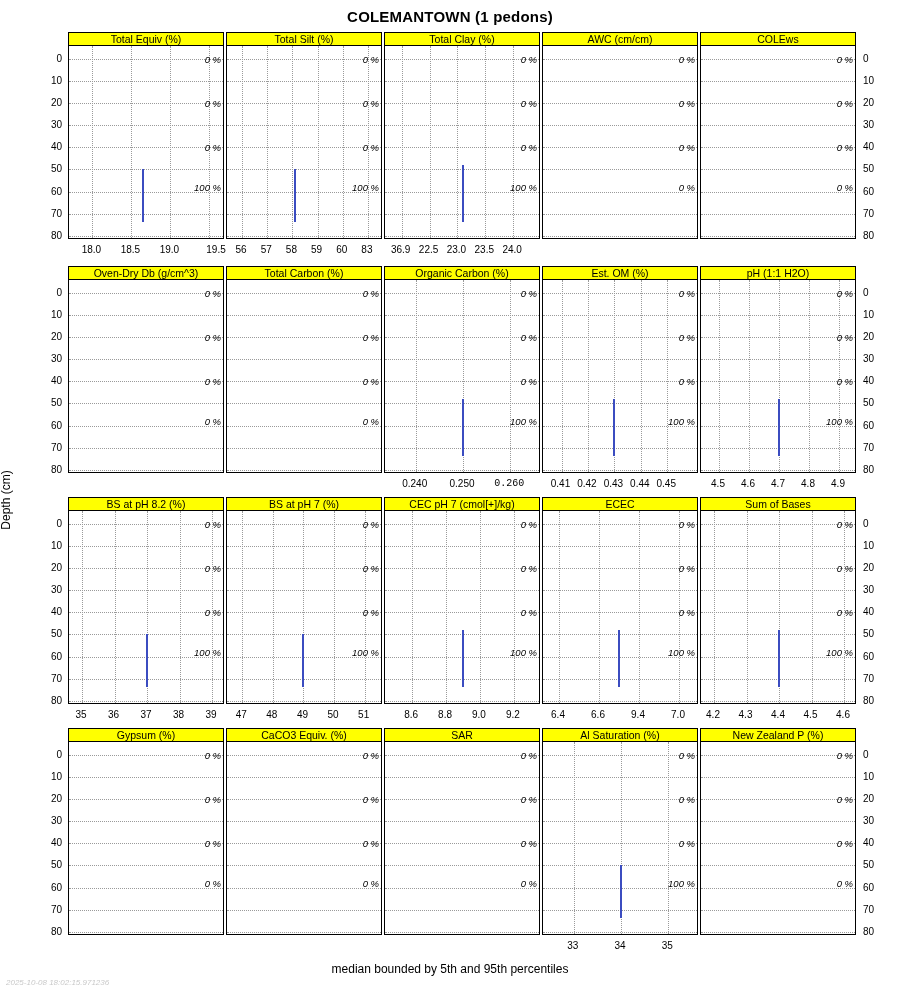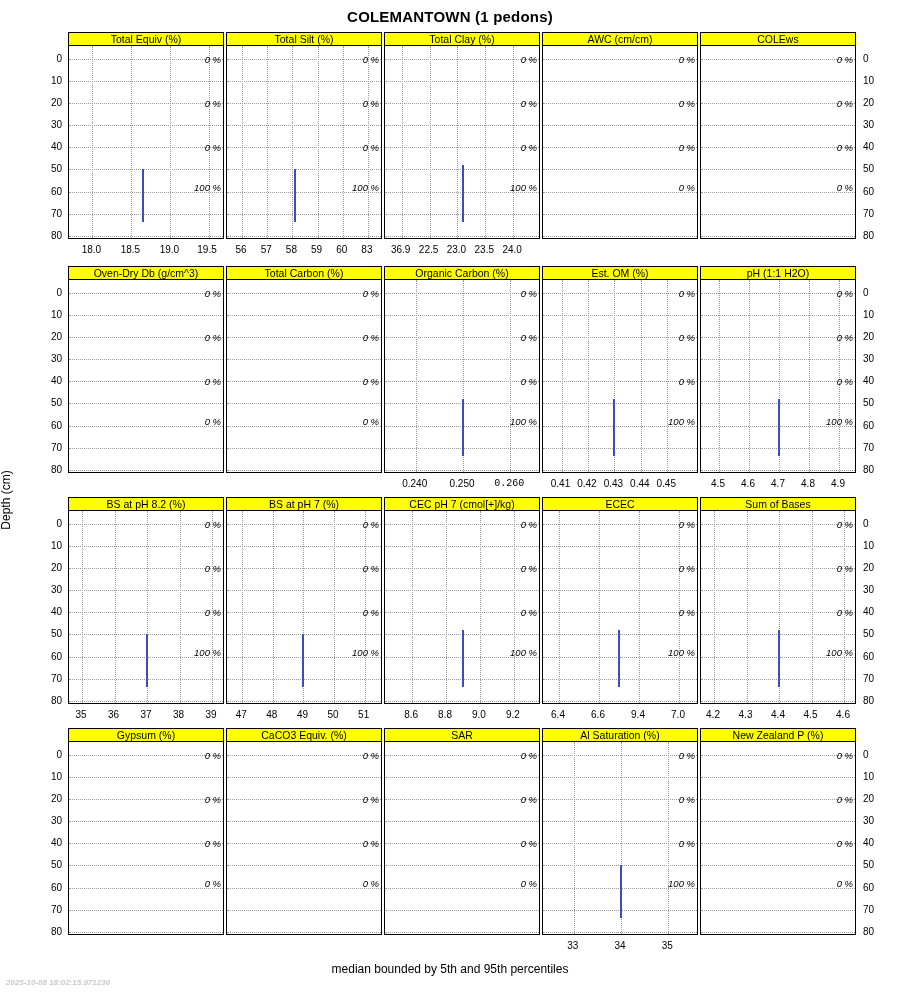--- a/index.html
+++ b/index.html
@@ -14,21 +14,21 @@
   }
   #ylabel{
     position:absolute;left:6px;top:500px;transform:translate(-50%,-50%) rotate(-90deg);
     font-size:12px;white-space:nowrap;
   }
   #footer{
     position:absolute;left:0;top:962px;width:900px;text-align:center;font-size:12px;
   }
   #stamp{
     position:absolute;left:6px;top:978px;font-size:8px;color:#c9c9c9;
-    font-family:"Liberation Sans", sans-serif;font-style:italic;font-weight:bold;
+    font-family:"Liberation Sans", sans-serif;font-style:italic;
   }
   .panel{position:absolute;top:0;}
   .strip{
     position:absolute;left:0;top:0;height:14px;width:100%;
     background:#ffff00;border:1px solid #000;box-sizing:border-box;
     font-size:10.5px;text-align:center;line-height:13px;
   }
   .plot{
     position:absolute;left:0;top:13px;box-sizing:border-box;
     border:1px solid #000;background:#fff;overflow:hidden;
@@ -77,21 +77,21 @@
         <div class="bar" style="left: 73.1px; top: 123.455px; height: 52.9091px;"></div>
         <div class="pct" style="left: 152px; top: 13.2273px;">0 %</div>
         <div class="pct" style="left: 152px; top: 57.3182px;">0 %</div>
         <div class="pct" style="left: 152px; top: 101.409px;">0 %</div>
         <div class="pct" style="left: 152px; top: 141.091px;">100 %</div>
       </div>
     </div>
     <div class="xtick" style="left: 91.4px; top: 244px;">18.0</div>
     <div class="xtick" style="left: 130.4px; top: 244px;">18.5</div>
     <div class="xtick" style="left: 169.4px; top: 244px;">19.0</div>
-    <div class="xtick" style="left: 207px; top: 244px; text-align: right;">19.5</div>
+    <div class="xtick" style="left: 216px; top: 244px; text-align: right;">19.5</div>
     <div class="panel" style="left: 226px; top: 32px; width: 156px;">
       <div class="strip">Total Silt (%)</div>
       <div class="plot" style="width: 156px; height: 194px;">
         <div class="gridh" style="top: 13.2273px;"></div>
         <div class="gridh" style="top: 35.2727px;"></div>
         <div class="gridh" style="top: 57.3182px;"></div>
         <div class="gridh" style="top: 79.3636px;"></div>
         <div class="gridh" style="top: 101.409px;"></div>
         <div class="gridh" style="top: 123.455px;"></div>
         <div class="gridh" style="top: 145.5px;"></div>

